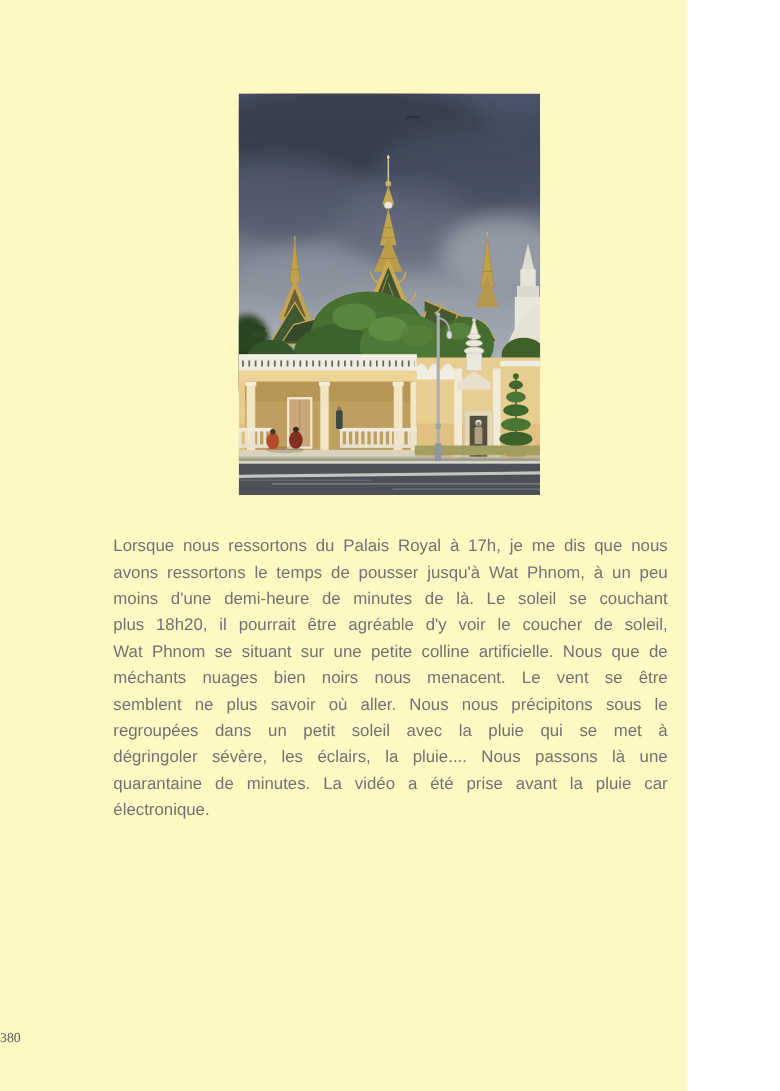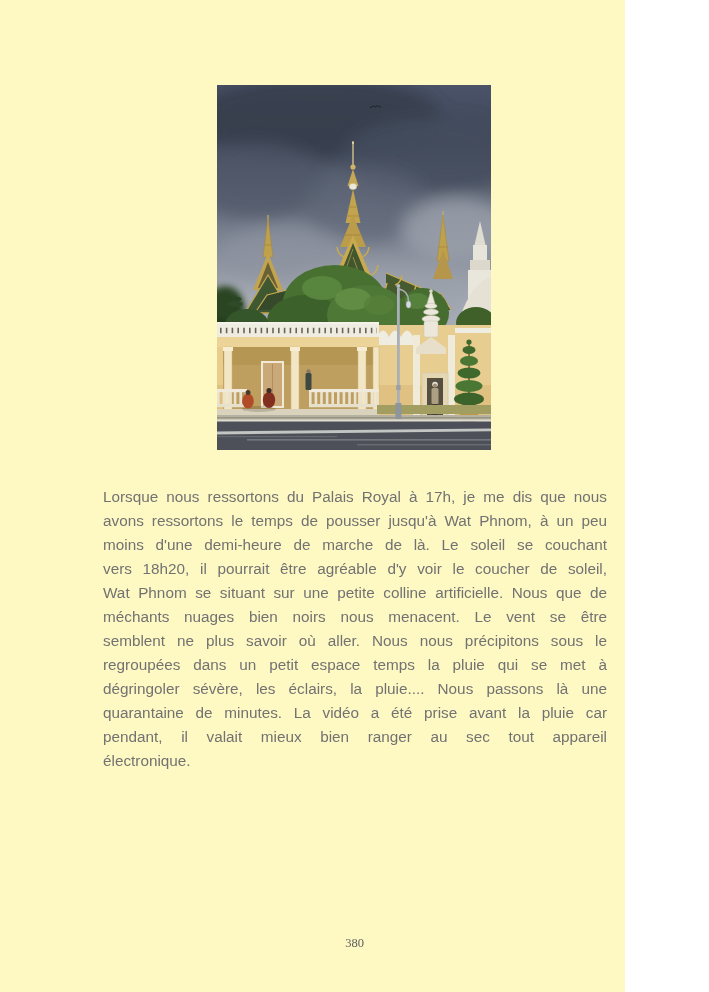--- a/index.html
+++ b/index.html
@@ -12,21 +12,21 @@
   }
   .photo svg{display:block;width:274px;height:365px;}
   .body-text{
     position:absolute;left:103px;top:485px;width:504px;
     color:#727272;font-size:15.3px;line-height:24px;
     font-family:"Liberation Sans",sans-serif;
   }
   .jline{text-align:justify;text-align-last:justify;}
   .jline.last{text-align-last:left;}
   .page-number{
-    position:absolute;top:936px;left:0;width:709px;text-align:center;
+    position:absolute;top:936px;left:0;width:709px;
     font-family:"Liberation Serif",serif;font-size:12.5px;color:#5e5e5e;
   }
 </style>
 </head>
 <body>
 
 <div class="page">
 
   <figure class="photo">
     <svg viewBox="0 0 274 365" xmlns="http://www.w3.org/2000/svg">
@@ -254,27 +254,26 @@
         <rect x="180" y="203" width="2.8" height="130" fill="#a9afb7"></rect>
         <rect x="179.2" y="300" width="4.4" height="5" fill="#9aa1a9"></rect>
         <rect x="178.4" y="318" width="6" height="16" fill="#8f959d"></rect>
       </g>
     </svg>
   </figure>
 
   <div class="body-text">
     <div class="jline">Lorsque nous ressortons du Palais Royal à 17h, je me dis que nous</div>
     <div class="jline">avons ressortons le temps de pousser jusqu'à Wat Phnom, à un peu</div>
-    <div class="jline">moins d'une demi-heure de marche de là. Le soleil se couchant</div>
-    <div class="jline">vers 18h20, il pourrait être agréable d'y voir le coucher de soleil,</div>
+    <div class="jline">moins d'une demi-heure de minutes de là. Le soleil se couchant</div>
+    <div class="jline">plus 18h20, il pourrait être agréable d'y voir le coucher de soleil,</div>
     <div class="jline">Wat Phnom se situant sur une petite colline artificielle. Nous que de</div>
     <div class="jline">méchants nuages bien noirs nous menacent. Le vent se être</div>
     <div class="jline">semblent ne plus savoir où aller. Nous nous précipitons sous le</div>
-    <div class="jline">regroupées dans un petit espace temps la pluie qui se met à</div>
+    <div class="jline">regroupées dans un petit soleil avec la pluie qui se met à</div>
     <div class="jline">dégringoler sévère, les éclairs, la pluie.... Nous passons là une</div>
     <div class="jline">quarantaine de minutes. La vidéo a été prise avant la pluie car</div>
-    <div class="jline">pendant, il valait mieux bien ranger au sec tout appareil</div>
     <div class="jline last">électronique.</div>
   </div>
 
   <div class="page-number">380</div>
 
 </div>
 
 </body></html>

